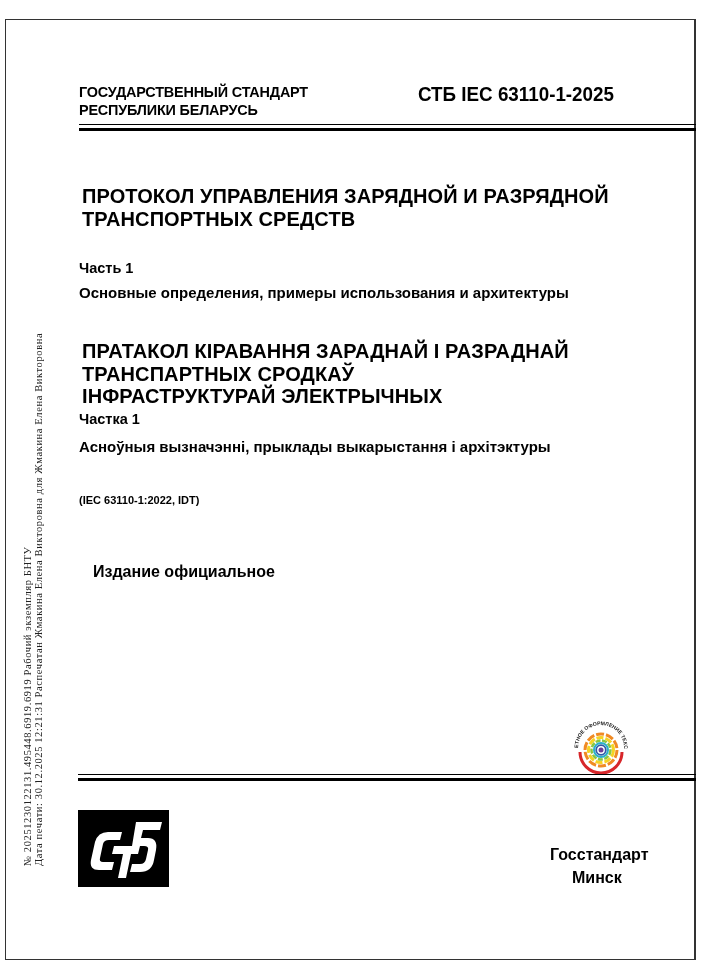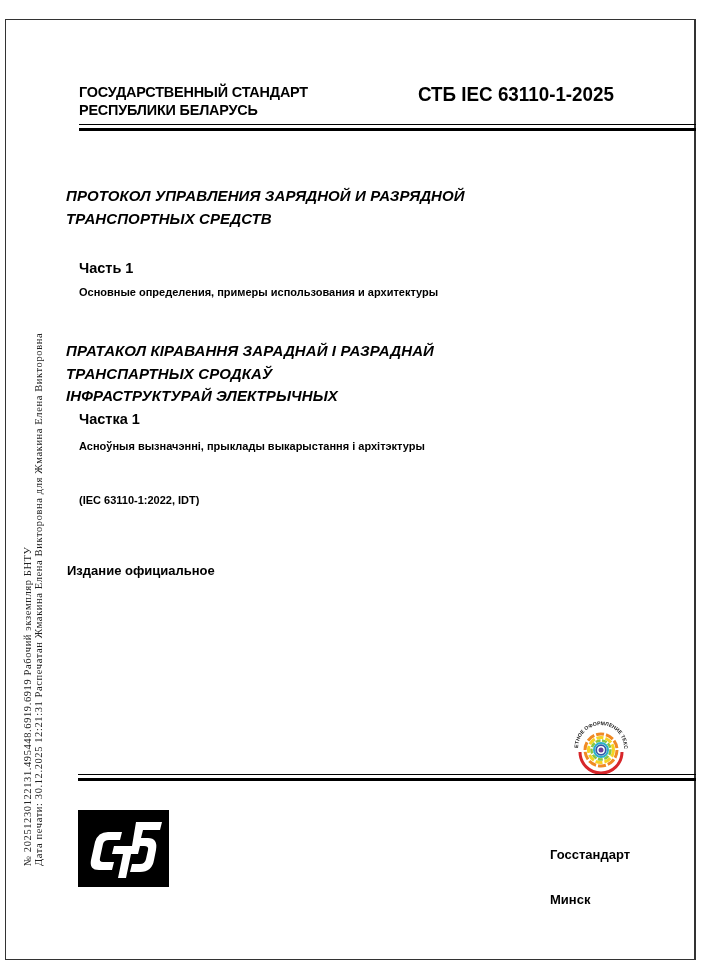--- a/index.html
+++ b/index.html
@@ -11,31 +11,31 @@
     .page-frame {
       position: absolute; left: 5px; top: 19px; width: 691px; height: 941px;
       border: 1px solid #333; border-right-width: 2px; box-sizing: border-box;
     }
     .abs { position: absolute; white-space: nowrap; }
     .b { font-weight: bold; }
     .hdr-left { left: 79px; top: 83px; font-size: 15.5px; line-height: 18px; letter-spacing: -0.2px; transform: scaleX(0.93); transform-origin: left top; }
     .hdr-right { left: 418px; top: 83px; font-size: 20px; line-height: 22px; transform: scaleX(0.94); transform-origin: left top; }
     .rule-thin { position: absolute; height: 1px; background: #000; }
     .rule-thick { position: absolute; height: 4px; background: #000; }
-    .title { left: 66px; font-size: 15px; line-height: 22.5px; letter-spacing: 0.1px; font-style: italic; }
+    .title { left: 82px; font-size: 20px; line-height: 22.5px; letter-spacing: 0.1px; }
     .part { left: 79px; font-size: 14.5px; line-height: 17px; }
-    .sub { left: 79px; font-size: 11px; line-height: 17px; }
+    .sub { left: 79px; font-size: 15px; line-height: 17px; }
     .vtext {
       position: absolute; font-family: "Liberation Serif", serif; font-size: 10.5px;
       color: #222; transform: rotate(-90deg); transform-origin: left top; white-space: nowrap;
       letter-spacing: 0.6px;
     }
     .emblem { position: absolute; left: 572px; top: 718px; width: 58px; height: 58px; }
     .logo { position: absolute; left: 78px; top: 810px; width: 91px; height: 77px; background: #000; }
-    .pub { left: 550px; font-size: 13px; line-height: 16px; }
+    .pub { left: 550px; font-size: 16px; line-height: 16px; }
   </style>
 </head>
 <body>
 
 <div class="page-frame"></div>
 
 <div class="vtext" style="left:22px; top:866px;">№ 20251230122131.495448.6919.6919 Рабочий экземпляр БНТУ</div>
 <div class="vtext" style="left:33px; top:866px;">Дата печати: 30.12.2025 12:21:31 Распечатан Жмакина Елена Викторовна для Жмакина Елена Викторовна</div>
 
 <div class="abs b hdr-left">
@@ -57,21 +57,21 @@
 <div class="abs b title" style="top:340px;">
   <div>ПРАТАКОЛ КІРАВАННЯ ЗАРАДНАЙ І РАЗРАДНАЙ</div>
   <div>ТРАНСПАРТНЫХ СРОДКАЎ</div>
   <div>ІНФРАСТРУКТУРАЙ ЭЛЕКТРЫЧНЫХ</div>
 </div>
 <div class="abs b part" style="top:411px;">Частка 1</div>
 <div class="abs b sub" style="top:438px;">Асноўныя вызначэнні, прыклады выкарыстання і архітэктуры</div>
 
 <div class="abs b" style="left:79px; top:494px; font-size:11px;">(IEC 63110-1:2022, IDT)</div>
 
-<div class="abs b" style="left:67px; top:563px; font-size:13px;text-align:right;">Издание официальное</div>
+<div class="abs b" style="left:93px; top:563px; font-size:16px;text-align:right;">Издание официальное</div>
 
 <svg class="emblem" viewBox="0 0 58 58">
   <defs>
     <path id="arcTop" d="M 6 30 A 23 23 0 0 1 52 30"></path>
   </defs>
   <text font-size="5.2" font-family="Liberation Sans, sans-serif" font-weight="bold" fill="#222">
     <textPath href="#arcTop" startOffset="50%" text-anchor="middle">ЦВЕТНОЕ ОФОРМЛЕНИЕ ТЕКСТА</textPath>
   </text>
   <path d="M 8 34 A 21 21 0 0 0 50 34" fill="none" stroke="#d7262a" stroke-width="3"></path>
   <circle cx="29" cy="32" r="16" fill="none" stroke="#f08a24" stroke-width="3" stroke-dasharray="8 2"></circle>
@@ -92,13 +92,13 @@
       <path d="M 44 22 L 30 22 Q 20 22 17 32 L 13 50 Q 11 60 21 60 L 34 60 L 36 52 L 25 52 Q 21 52 22 48 L 25 34 Q 26 30 31 30 L 42 30 Z"></path>
 
       <path d="M 36 36 L 62 36 L 60 44 L 53 44 L 48 68 L 40 68 L 45 44 L 34 44 Z"></path>
 
       <path d="M 58 12 L 84 12 L 82 20 L 65 20 L 63 28 L 70 28 Q 80 28 78 40 L 76 50 Q 74 62 62 62 L 52 62 L 54 54 L 62 54 Q 67 54 68 49 L 70 40 Q 71 36 66 36 L 54 36 Z"></path>
     </g>
   </svg>
 </div>
 
 <div class="abs b pub" style="top:847px;">Госстандарт</div>
-<div class="abs b pub" style="top:892px;">Минск</div>
+<div class="abs b pub" style="top:870px;margin-left:22px;">Минск</div>
 
 </body></html>

